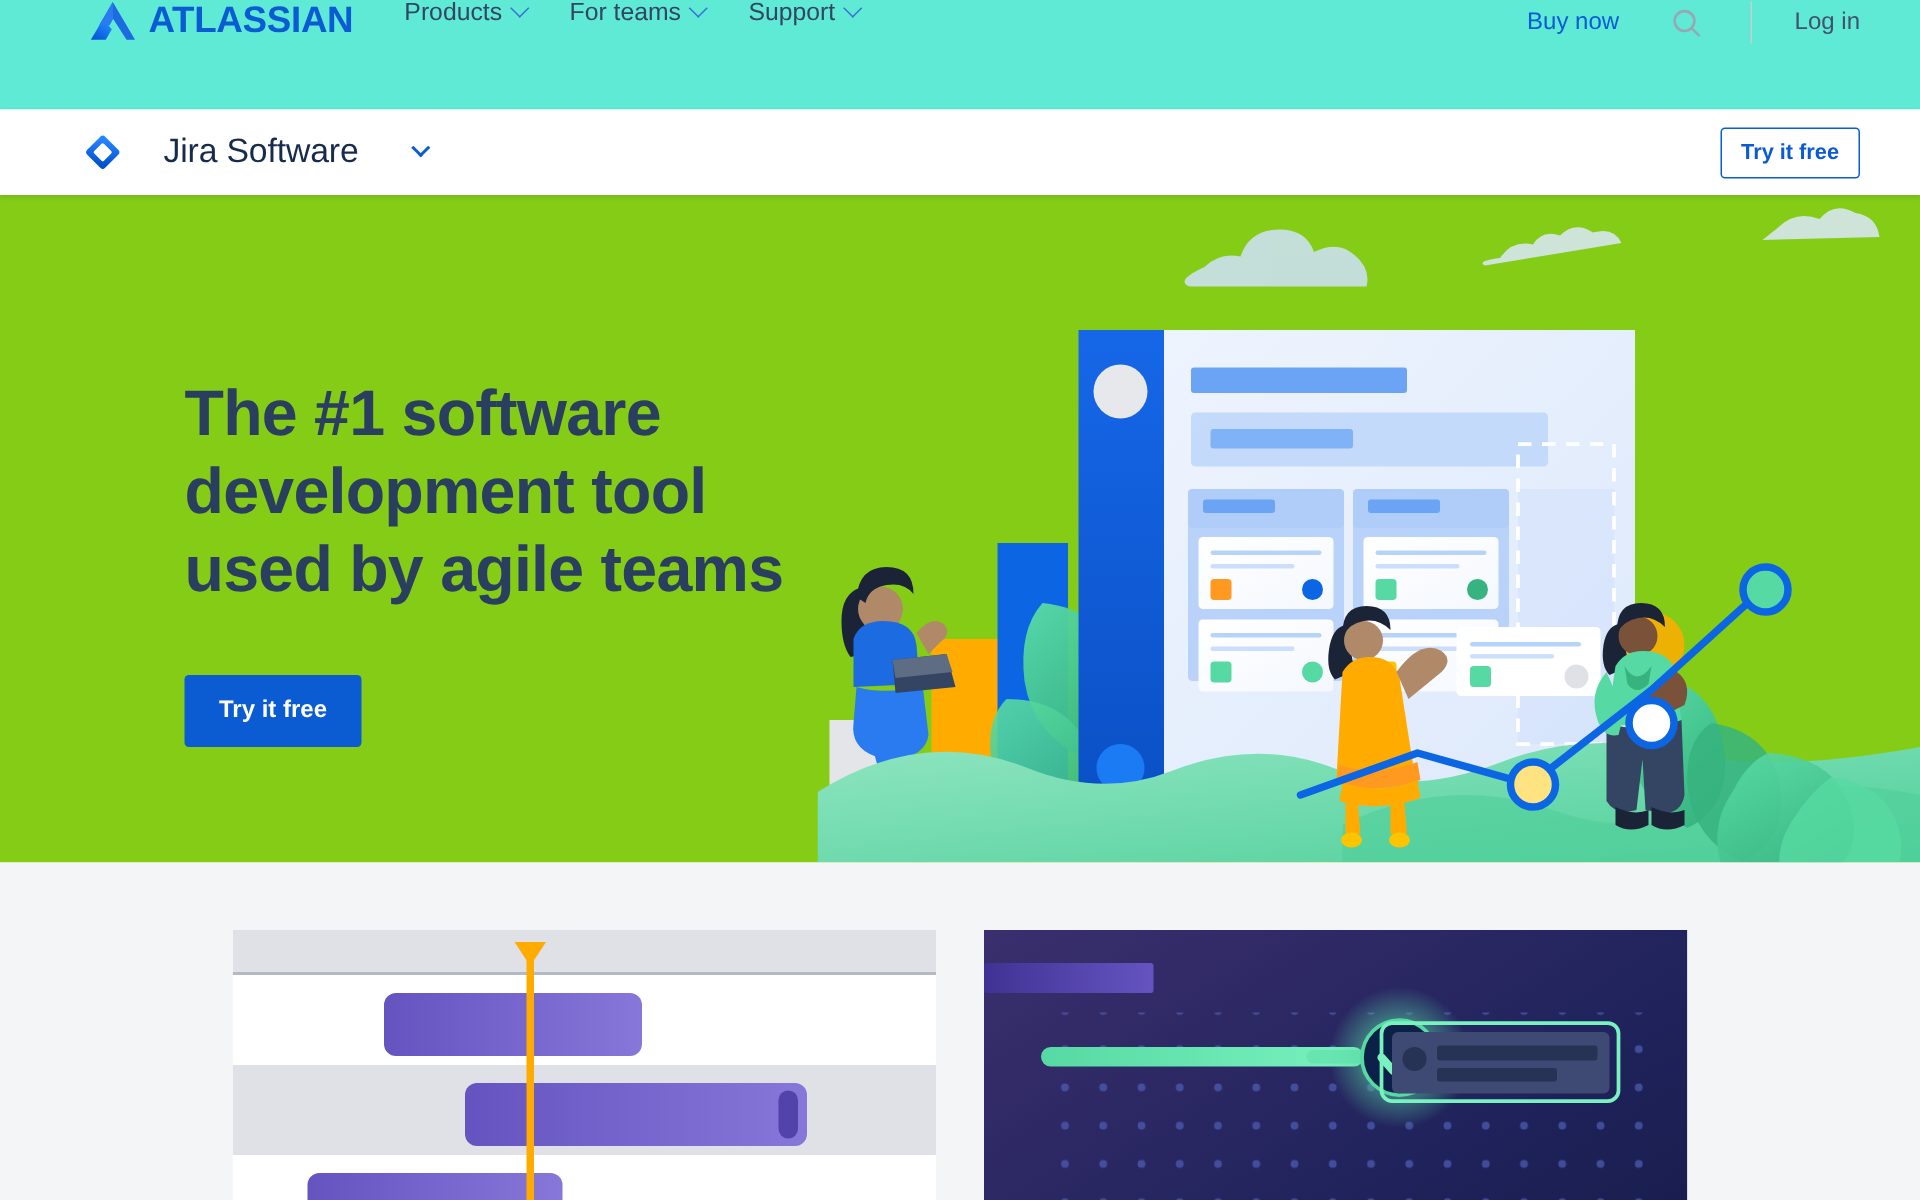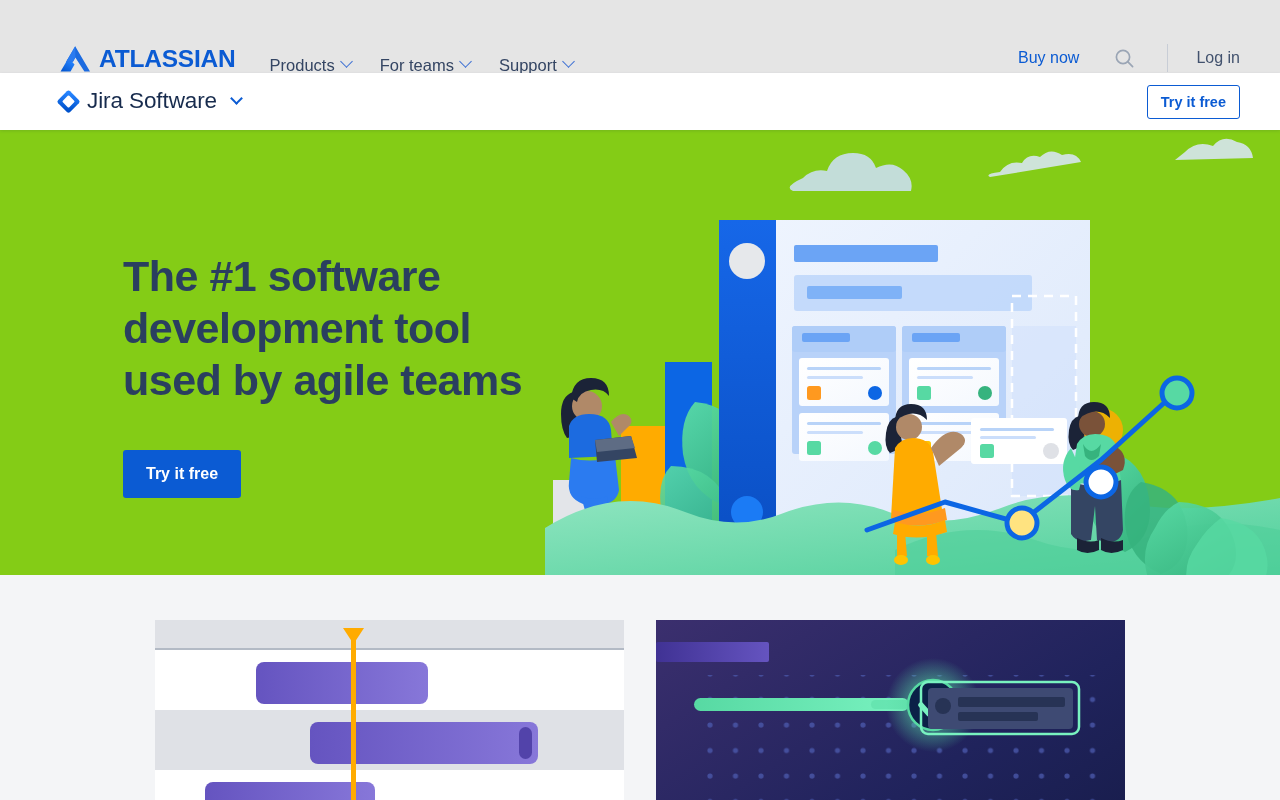--- a/index.html
+++ b/index.html
@@ -7,23 +7,23 @@
   html, body {
     width: 1280px; height: 800px;
     overflow: hidden;
     font-family: "Liberation Sans", sans-serif;
     background: #ffffff;
   }
 
   
   .global-header {
     height: 73px;
-    background: #e5e5e5;
+    background: #5eead4;
     display: flex;
-    align-items: flex-end;
+    align-items: flex-start;
     padding: 0 40px 0 60px;
     position: relative;
   }
   .brand {
     display: flex; align-items: center; gap: 9px;
     margin-right: 34px; text-decoration: none;
   }
   .brand-mark { width: 30px; height: 28px; display: block; flex: 0 0 auto; }
   .brand-word {
     font-size: 24.5px; font-weight: 700; letter-spacing: -0.2px;
@@ -58,21 +58,21 @@
 
   
   .product-bar {
     height: 57px;
     background: #ffffff;
     display: flex; align-items: center;
     padding: 0 40px 0 56px;
     box-shadow: 0 1px 3px rgba(9,30,66,0.13);
     position: relative; z-index: 5;
   }
-  .product-id { display: flex; align-items: center; gap: 6px; cursor: pointer; }
+  .product-id { display: flex; align-items: center; gap: 28px; cursor: pointer; }
   .jira-logo { width: 25px; height: 25px; flex: 0 0 auto; }
   .product-name {
     font-size: 22.5px; color: #172B4D; letter-spacing: -0.1px; line-height: 1;
   }
   .product-chev {
     width: 9px; height: 9px; margin-left: 9px;
     border-right: 2px solid #0B5BD3;
     border-bottom: 2px solid #0B5BD3;
     transform: translateY(-3px) rotate(45deg);
   }

